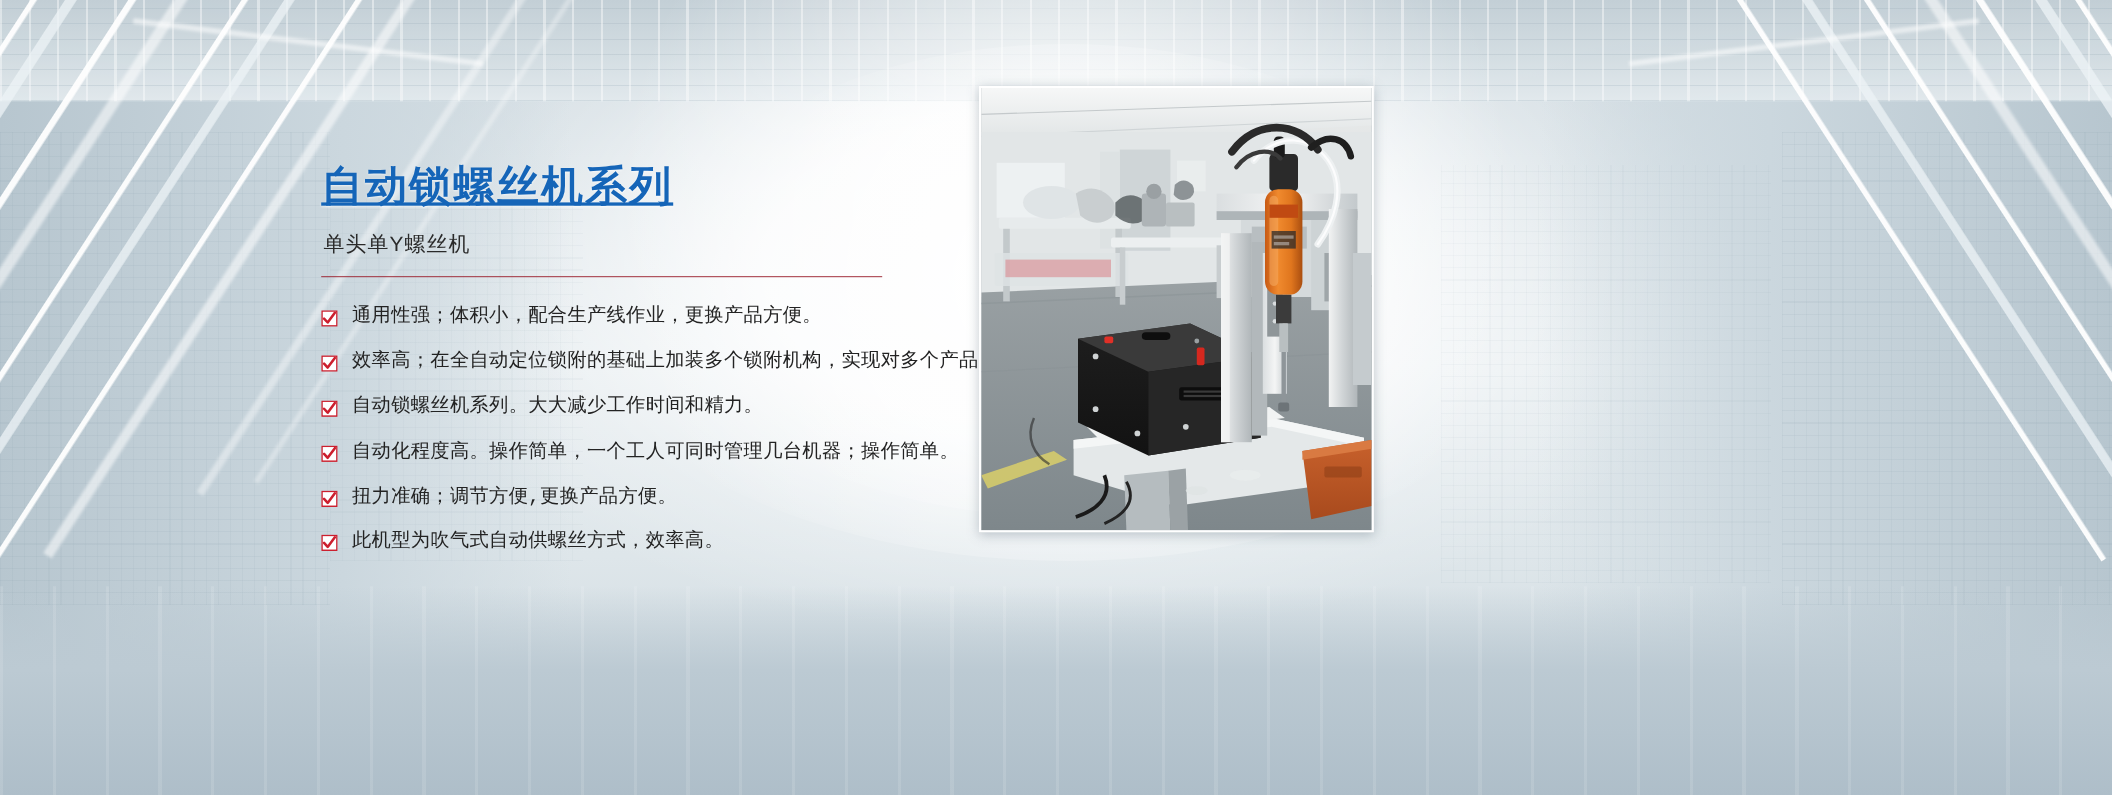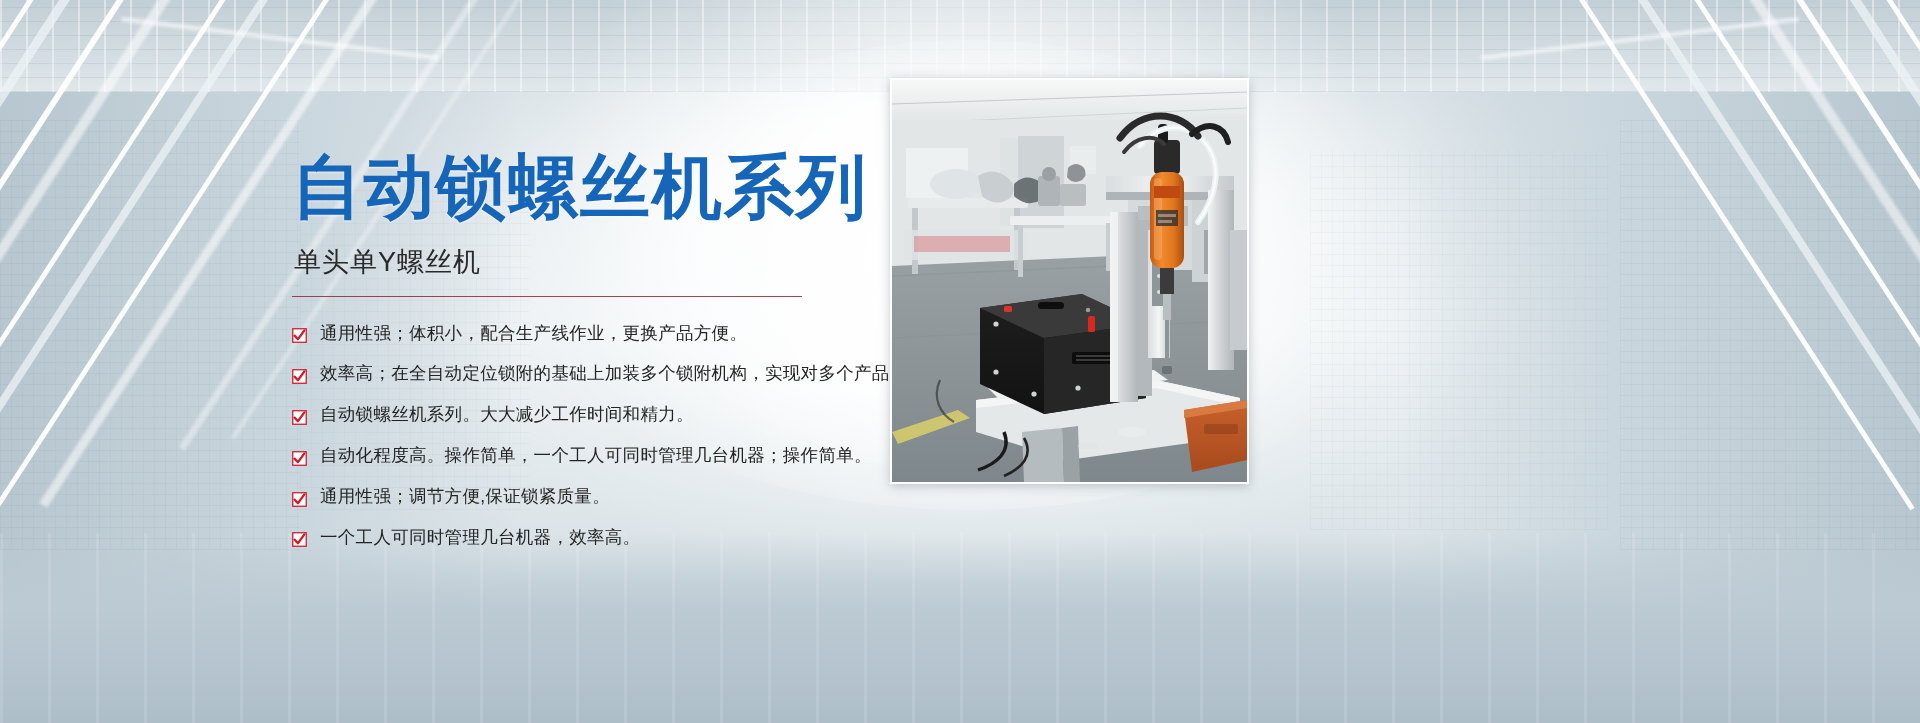--- a/index.html
+++ b/index.html
@@ -58,34 +58,35 @@
   }
   .glow{
     position:absolute;border-radius:50%;
     background:radial-gradient(circle,rgba(255,255,255,.95) 0%,rgba(255,255,255,0) 70%);
   }
 
   
   .content{position:absolute;left:0;top:0;width:1920px;height:723px;}
   .txtcol{position:absolute;left:292px;top:150px;width:600px;}
   .title{
-    font-size:70px;font-weight:bold;color:#1565b8;letter-spacing:2px;
+    font-size:38px;font-weight:bold;color:#1565b8;letter-spacing:2px;
     line-height:1.08;margin:0;white-space:nowrap;
     text-shadow:0 1px 2px rgba(255,255,255,.65);
+    text-decoration:underline;
   }
   .subtitle{
-    margin:18px 0 0 2px;font-size:27px;color:#2a2a2a;font-weight:500;
+    margin:18px 0 0 2px;font-size:19px;color:#2a2a2a;font-weight:500;
     letter-spacing:1px;white-space:nowrap;
   }
   .divider{
     margin-top:16px;width:510px;height:0;border-top:1.5px solid #9b2230;opacity:.85;
   }
   .bullets{list-style:none;margin:26px 0 0 0;padding:0;}
   .bullets li{
-    display:flex;align-items:center;margin-bottom:19px;white-space:nowrap;
+    display:flex;align-items:flex-start;margin-bottom:19px;white-space:nowrap;font-family:Liberation Mono, monospace;
   }
   .chk{flex:0 0 auto;width:15px;height:15px;margin-top:4px;margin-right:13px;position:relative;}
   .chk svg{display:block;}
   .btxt{font-size:17.5px;color:#232323;line-height:1.25;letter-spacing:.3px;}
 
   
   .photo{
     position:absolute;left:890px;top:78px;width:355px;height:402px;
     border:2px solid #ffffff;box-shadow:0 2px 10px rgba(80,100,115,.35);
     overflow:hidden;background:#b9c2c6;
@@ -183,30 +184,30 @@
           </span>
           <span class="btxt">自动化程度高。操作简单，一个工人可同时管理几台机器；操作简单。</span>
         </li>
         <li>
           <span class="chk">
             <svg width="15" height="15" viewBox="0 0 15 15" aria-hidden="true">
               <rect x="0.75" y="0.75" width="13.5" height="13.5" fill="#ffffff" stroke="#cc1f2e" stroke-width="1.3"></rect>
               <path d="M2.6 7.6 L5.9 11.2 L12.4 2.4" fill="none" stroke="#cc1f2e" stroke-width="2.3" stroke-linecap="round" stroke-linejoin="round"></path>
             </svg>
           </span>
-          <span class="btxt">通用性强；调节方便,保证锁紧质量。</span>
-        </li>
-        <li>
-          <span class="chk">
-            <svg width="15" height="15" viewBox="0 0 15 15" aria-hidden="true">
-              <rect x="0.75" y="0.75" width="13.5" height="13.5" fill="#ffffff" stroke="#cc1f2e" stroke-width="1.3"></rect>
-              <path d="M2.6 7.6 L5.9 11.2 L12.4 2.4" fill="none" stroke="#cc1f2e" stroke-width="2.3" stroke-linecap="round" stroke-linejoin="round"></path>
-            </svg>
-          </span>
-          <span class="btxt">一个工人可同时管理几台机器，效率高。</span>
+          <span class="btxt">扭力准确；调节方便,更换产品方便。</span>
+        </li>
+        <li>
+          <span class="chk">
+            <svg width="15" height="15" viewBox="0 0 15 15" aria-hidden="true">
+              <rect x="0.75" y="0.75" width="13.5" height="13.5" fill="#ffffff" stroke="#cc1f2e" stroke-width="1.3"></rect>
+              <path d="M2.6 7.6 L5.9 11.2 L12.4 2.4" fill="none" stroke="#cc1f2e" stroke-width="2.3" stroke-linecap="round" stroke-linejoin="round"></path>
+            </svg>
+          </span>
+          <span class="btxt">此机型为吹气式自动供螺丝方式，效率高。</span>
         </li>
       </ul>
     </div>
 
     <div class="photo">
       <svg viewBox="0 0 355 402" preserveAspectRatio="none" role="img">
         <defs>
           <linearGradient id="wallg" x1="0" y1="0" x2="0" y2="1">
             <stop offset="0%" stop-color="#e8eaea"></stop>
               <stop offset="100%" stop-color="#c9cfd1"></stop>

